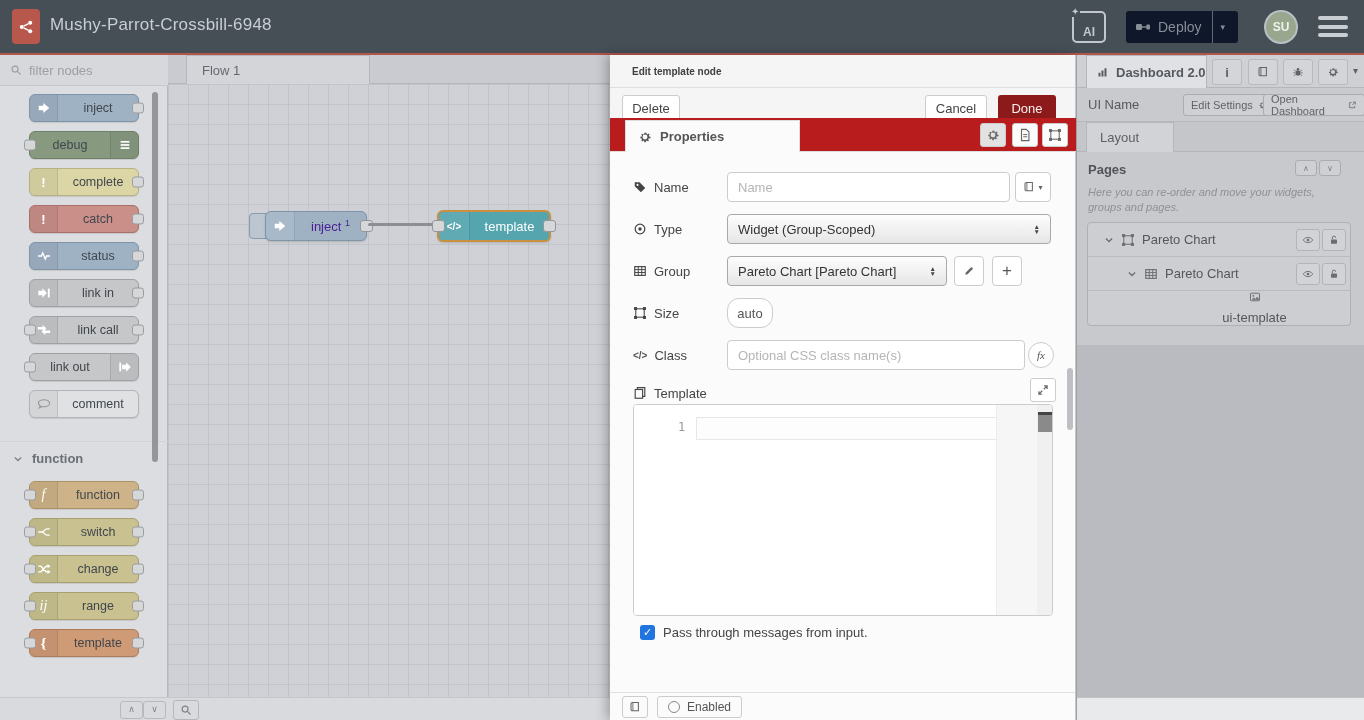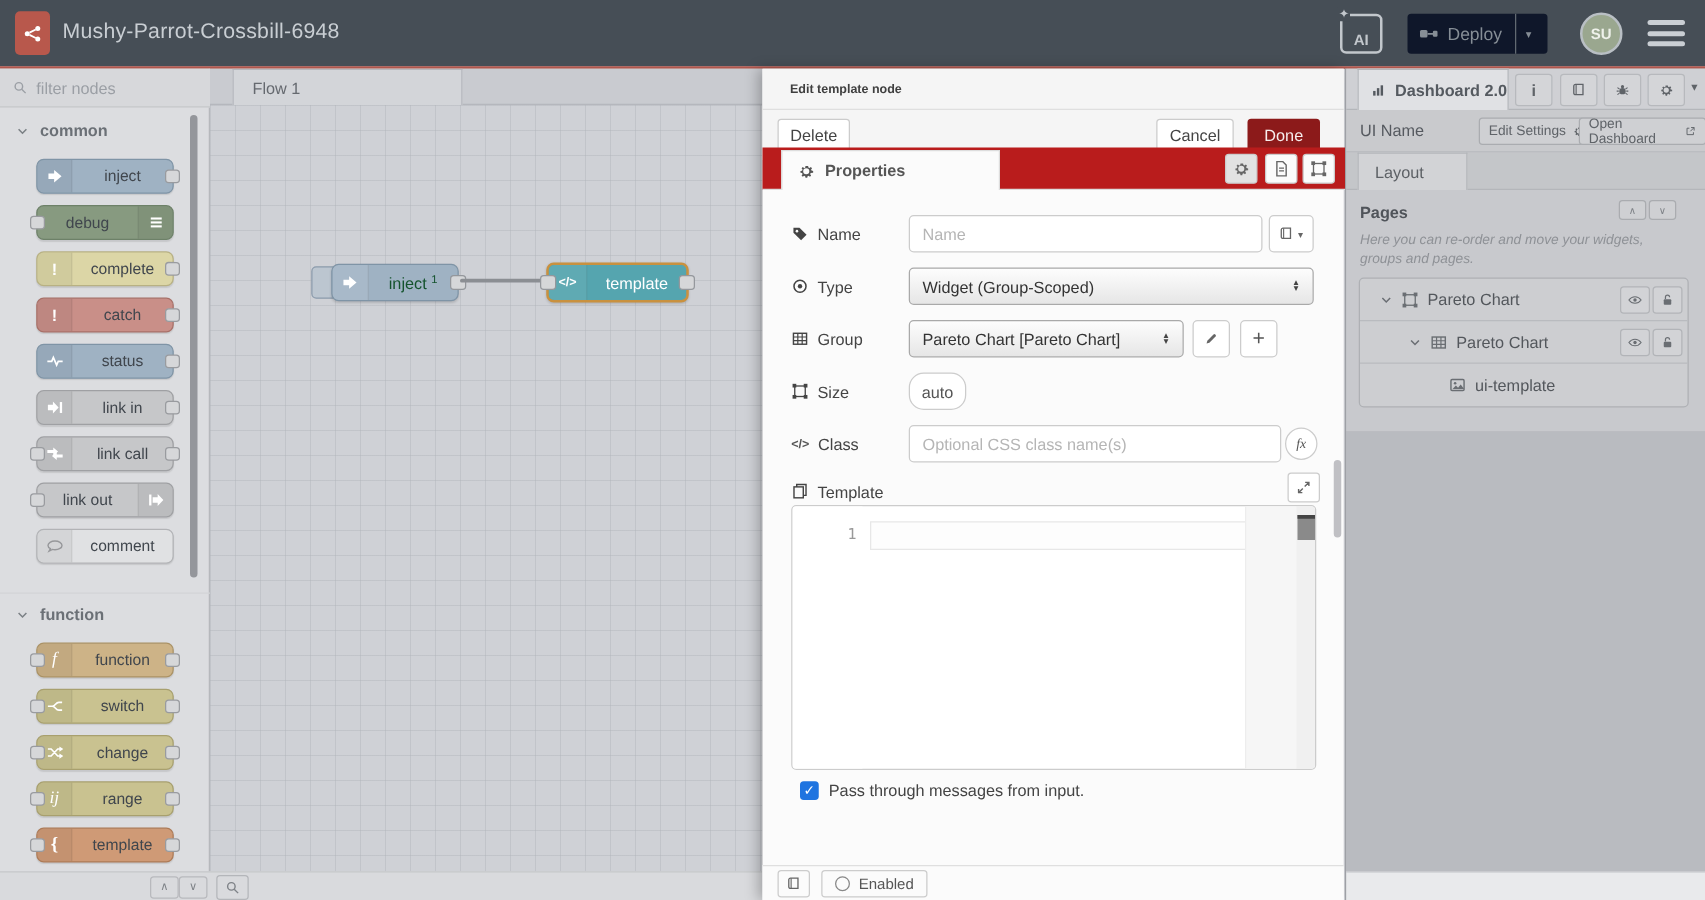--- a/index.html
+++ b/index.html
@@ -70,21 +70,21 @@
                        linear-gradient(90deg,rgba(176,180,188,.45) 1px,transparent 1px);
       background-size:20px 20px;}
   .cnode{position:absolute;height:28px;border:1px solid;border-radius:6px;display:flex;align-items:center;
          box-shadow:0 1px 2px rgba(0,0,0,.15);}
   .cnode-icon{align-self:stretch;display:flex;align-items:center;justify-content:center;color:#fff;flex:none;
               background:rgba(255,255,255,.06);border-right:1px solid rgba(0,0,0,.12);border-radius:5px 0 0 5px;}
   .cnode-label{flex:1;text-align:center;font-size:13px;}
   .cport{position:absolute;width:11px;height:10px;background:#d6d7d9;border:1px solid #94979c;border-radius:3px;top:8px;}
   #inject-button{left:81px;top:129px;width:19px;height:24px;background:#bcc6d0;border:1px solid #8a9aab;border-radius:4px;}
   #inject-node{left:97px;top:127px;width:100px;background:#9fb2c3;border-color:#7f94a6;}
-  #inject-node .cnode-label{color:#14532d;}
+  #inject-node .cnode-label{color:#4c1d95;}
   #wire{left:200px;top:139px;width:72px;height:3px;background:#8b8e93;border-radius:2px;}
   #template-node{left:269px;top:126px;width:110px;border-width:2px;}
   #template-node .cnode-label{color:#fff;}
   #hscroll-thumb{left:7px;top:632px;width:108px;height:6px;background:#7e8186;border-radius:3px;}
   #ws-footer{left:0;top:642px;width:442px;height:23px;background:#d9dadd;border-top:1px solid #c6c7ca;box-sizing:border-box;}
   #ws-zoom-search{position:absolute;left:5px;top:2px;width:24px;height:18px;border:1px solid #b4b6ba;border-radius:3px;
                   display:flex;align-items:center;justify-content:center;color:#7e8287;}
 
   
   #dialog{left:610px;top:55px;width:465px;height:665px;background:#fbfbfb;box-shadow:-4px 0 10px rgba(0,0,0,.25);}
@@ -160,21 +160,21 @@
   #layout-tabrow{left:0;top:67px;width:288px;height:30px;border-bottom:1px solid #b4b6ba;box-sizing:border-box;background:#c4c6c9;}
   #layout-tab{position:absolute;left:9px;top:0;width:88px;height:30px;background:#d2d3d6;border:1px solid #b4b6ba;
               border-bottom:none;box-sizing:border-box;display:flex;align-items:center;padding-left:13px;color:#5d6166;}
   #pages-section{left:0;top:97px;width:288px;height:193px;background:#c8c9cd;}
   #pages-heading{position:absolute;left:11px;top:10px;font-weight:bold;color:#50545a;}
   .pg-btn{position:absolute;top:8px;width:22px;height:16px;border:1px solid #aaacb0;border-radius:3px;background:#cfd0d3;
           color:#7e8287;font-size:8px;text-align:center;line-height:15px;box-sizing:border-box;}
   #pages-help{position:absolute;left:11px;top:33px;width:260px;font-style:italic;font-size:11px;color:#8e9196;line-height:15px;}
   #layout-tree{position:absolute;left:10px;top:70px;width:262px;border:1px solid #aeb0b4;border-radius:4px;background:#cdced1;}
   .trow{height:34px;display:flex;align-items:center;border-bottom:1px solid #b9bbbf;position:relative;gap:7px;box-sizing:border-box;}
-  .trow:last-child{border-bottom:none;}
+  .trow:last-child{border-bottom:none;flex-direction:column;}
   .trow .tlabel{color:#53575c;font-size:13px;}
   .trow .ic{color:#6a6e73;}
   .tctl{position:absolute;top:6px;width:24px;height:22px;border:1px solid #b2b4b8;border-radius:3px;background:#d2d3d6;
         display:flex;align-items:center;justify-content:center;color:#6a6e73;box-sizing:border-box;}
   .tctl.eye{right:30px;} .tctl.lock{right:4px;}
   #sb-empty{left:0;top:290px;width:288px;height:352px;background:#b9bbc0;}
   #sb-footer{left:0;top:642px;width:288px;height:23px;background:#e9eaec;border-top:1px solid #c2c3c7;box-sizing:border-box;}
 </style>
 </head>
 <body>
@@ -301,26 +301,20 @@
   <div id="accent-line" class="abs" style="background: rgb(176, 86, 76);"></div>
 
   <div id="palette" class="abs">
     <div id="palette-search" class="abs">
       <svg class="ic12">
           <use href="#i-mag"></use>
         </svg>
       <span>filter nodes</span>
     </div>
     <div id="palette-scroll" class="abs">
-        <div class="pcat">
-          <svg class="ic ic10">
-            <use href="#i-chev"></use>
-          </svg>
-          <span>common</span>
-        </div>
         <div class="pcat-list">
           <div class="pnode" style="background: rgb(159, 178, 195); border-color: rgb(127, 148, 166);">
             <div class="pport r"></div>
             <div class="pnode-icon left">
               <svg viewBox="0 0 16 16">
                 <path d="M2 5.5h5.2V2.2L14 8l-6.8 5.8v-3.3H2z" fill="currentColor"></path>
               </svg>
             </div>
             <div class="pnode-label">inject</div>
           </div>

